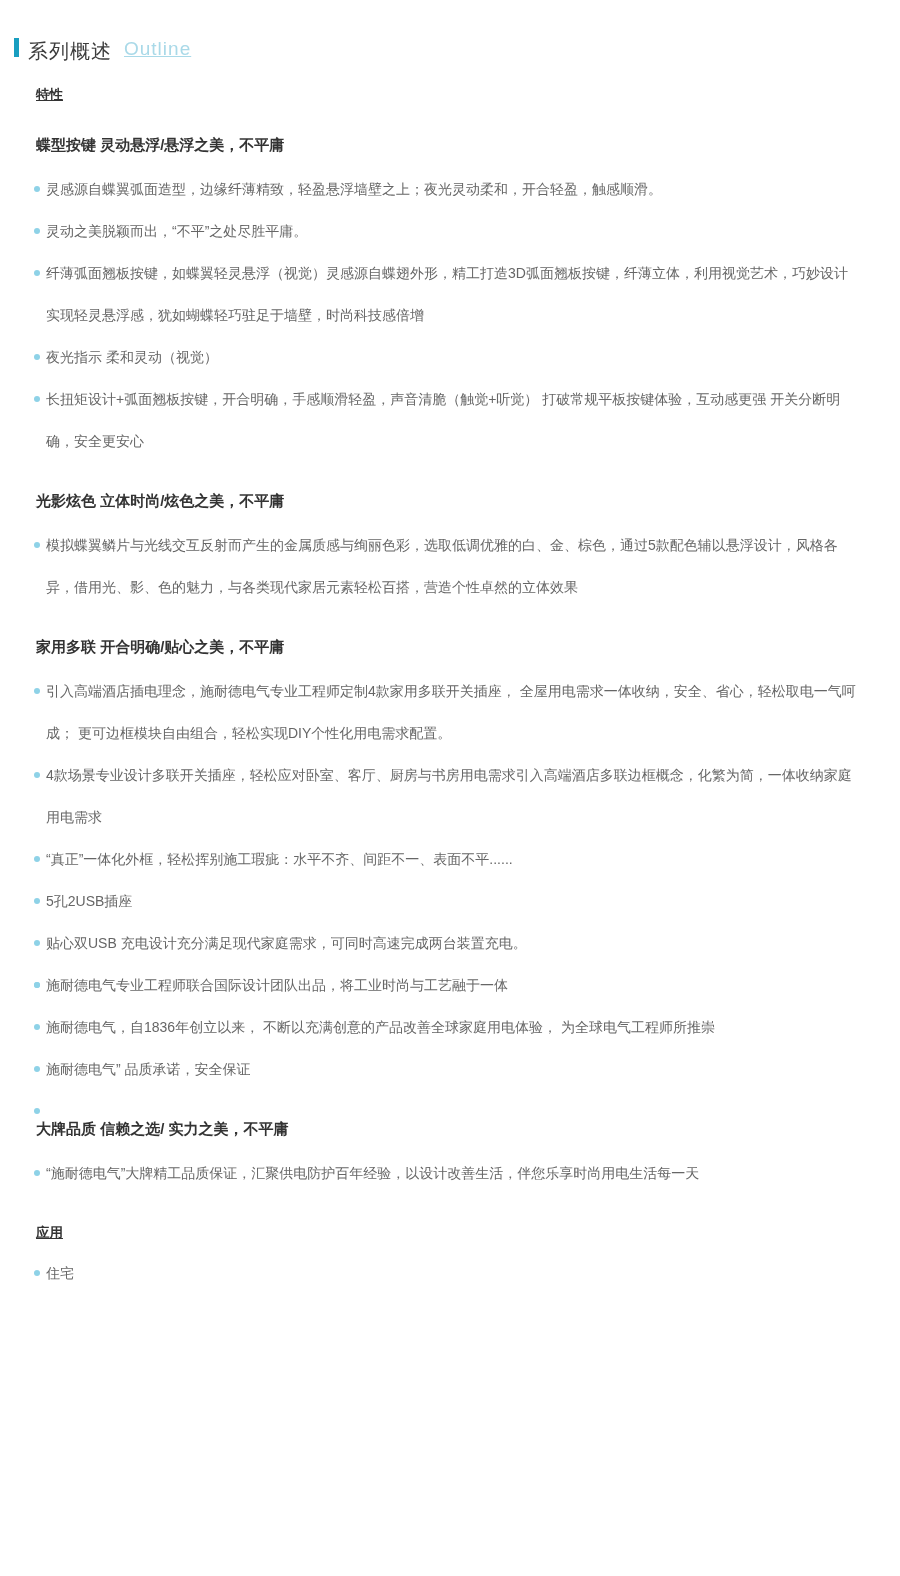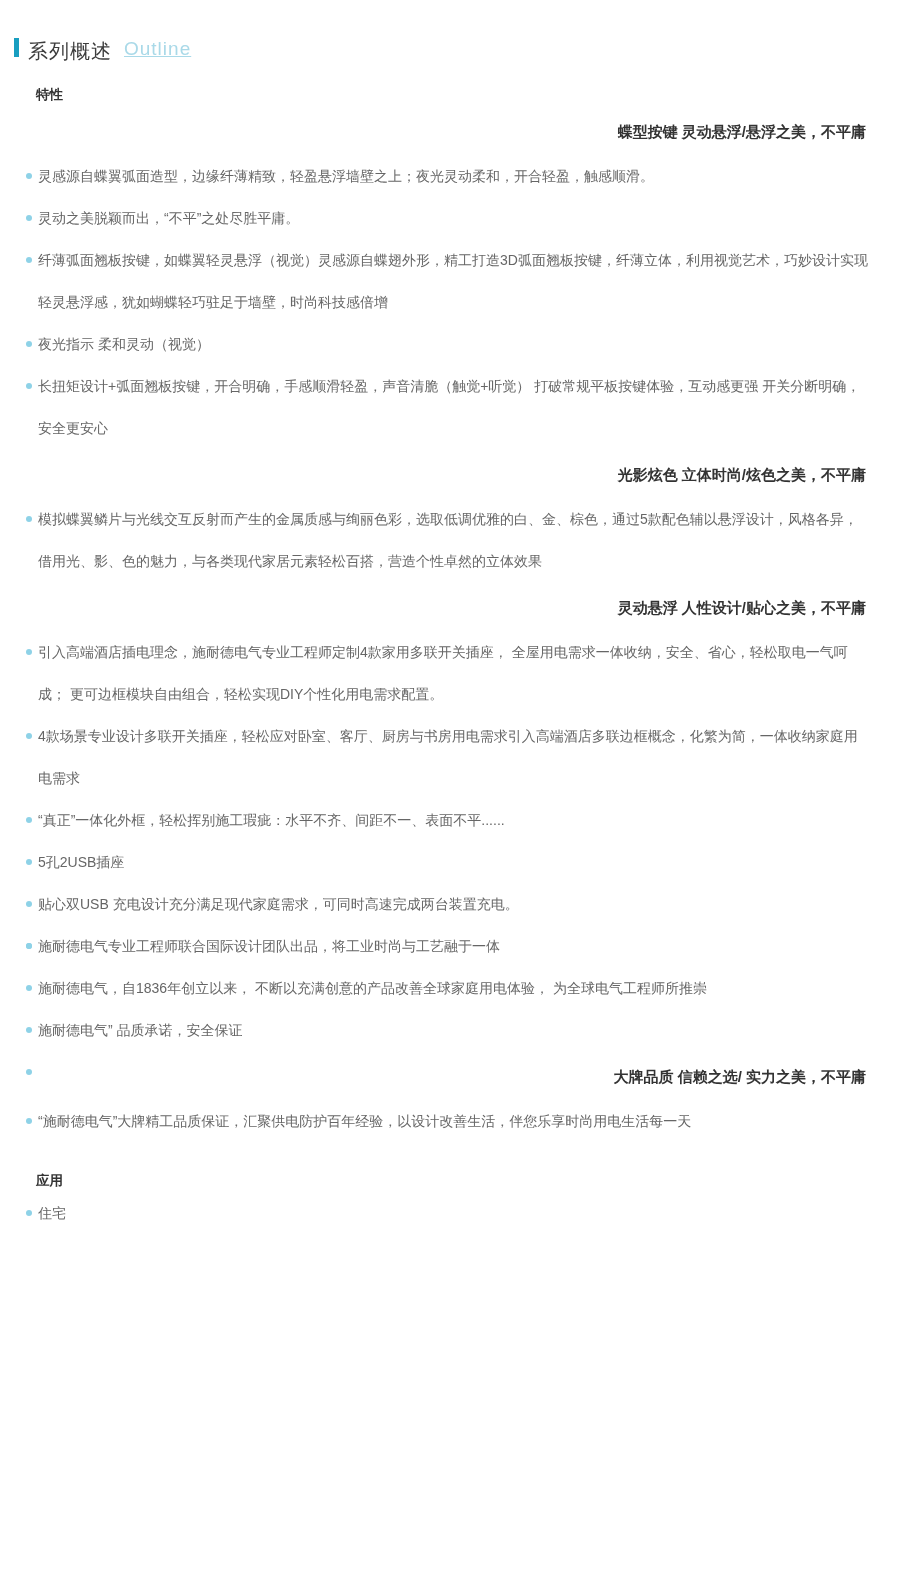--- a/index.html
+++ b/index.html
@@ -51,33 +51,33 @@
   .heading {
     color: var(--heading);
     font-weight: bold;
     margin: 0 34px 0 36px;
     line-height: 22px;
   }
   .heading.minor {
     font-size: 13.5px;
     margin-top: 28px;
     margin-bottom: 0;
+    text-decoration: underline;
   }
   .heading.major {
     font-size: 15px;
-    margin-top: 15px;
+    margin-top: 28px;
     margin-bottom: 12px;
-    text-align: right;
   }
   #sections > .heading:first-child {
     margin-top: 20px;
   }
   ul.bullet-list {
     list-style: none;
-    margin: 0;
+    margin: 8px;
     padding: 0;
   }
   .bullet-item {
     position: relative;
     font-size: 14px;
     color: var(--body-text);
     line-height: 42px;
     padding: 0 32px 0 38px;
   }
   .dot {
@@ -111,21 +111,21 @@
         <li class="bullet-item"><span class="dot"></span><span class="bullet-text">纤薄弧面翘板按键，如蝶翼轻灵悬浮（视觉）灵感源自蝶翅外形，精工打造3D弧面翘板按键，纤薄立体，利用视觉艺术，巧妙设计实现轻灵悬浮感，犹如蝴蝶轻巧驻足于墙壁，时尚科技感倍增</span></li>
         <li class="bullet-item"><span class="dot"></span><span class="bullet-text">夜光指示 柔和灵动（视觉）</span></li>
         <li class="bullet-item"><span class="dot"></span><span class="bullet-text">长扭矩设计+弧面翘板按键，开合明确，手感顺滑轻盈，声音清脆（触觉+听觉） 打破常规平板按键体验，互动感更强 开关分断明确，安全更安心</span></li>
       </ul>
 
   <div class="heading section-heading major">光影炫色 立体时尚/炫色之美，不平庸</div>
   <ul class="bullet-list">
         <li class="bullet-item"><span class="dot"></span><span class="bullet-text">模拟蝶翼鳞片与光线交互反射而产生的金属质感与绚丽色彩，选取低调优雅的白、金、棕色，通过5款配色辅以悬浮设计，风格各异，借用光、影、色的魅力，与各类现代家居元素轻松百搭，营造个性卓然的立体效果</span></li>
       </ul>
 
-  <div class="heading section-heading major">灵动悬浮 人性设计/贴心之美，不平庸</div>
+  <div class="heading section-heading major">家用多联 开合明确/贴心之美，不平庸</div>
   <ul class="bullet-list">
         <li class="bullet-item"><span class="dot"></span><span class="bullet-text">引入高端酒店插电理念，施耐德电气专业工程师定制4款家用多联开关插座， 全屋用电需求一体收纳，安全、省心，轻松取电一气呵成； 更可边框模块自由组合，轻松实现DIY个性化用电需求配置。</span></li>
         <li class="bullet-item"><span class="dot"></span><span class="bullet-text">4款场景专业设计多联开关插座，轻松应对卧室、客厅、厨房与书房用电需求引入高端酒店多联边框概念，化繁为简，一体收纳家庭用电需求</span></li>
         <li class="bullet-item"><span class="dot"></span><span class="bullet-text">“真正”一体化外框，轻松挥别施工瑕疵：水平不齐、间距不一、表面不平......</span></li>
         <li class="bullet-item"><span class="dot"></span><span class="bullet-text">5孔2USB插座</span></li>
         <li class="bullet-item"><span class="dot"></span><span class="bullet-text">贴心双USB 充电设计充分满足现代家庭需求，可同时高速完成两台装置充电。</span></li>
         <li class="bullet-item"><span class="dot"></span></li>
         <li class="bullet-item"><span class="dot"></span><span class="bullet-text">施耐德电气专业工程师联合国际设计团队出品，将工业时尚与工艺融于一体</span></li>
         <li class="bullet-item"><span class="dot"></span><span class="bullet-text">施耐德电气，自1836年创立以来， 不断以充满创意的产品改善全球家庭用电体验， 为全球电气工程师所推崇</span></li>
         <li class="bullet-item"><span class="dot"></span><span class="bullet-text">施耐德电气” 品质承诺，安全保证</span></li>

